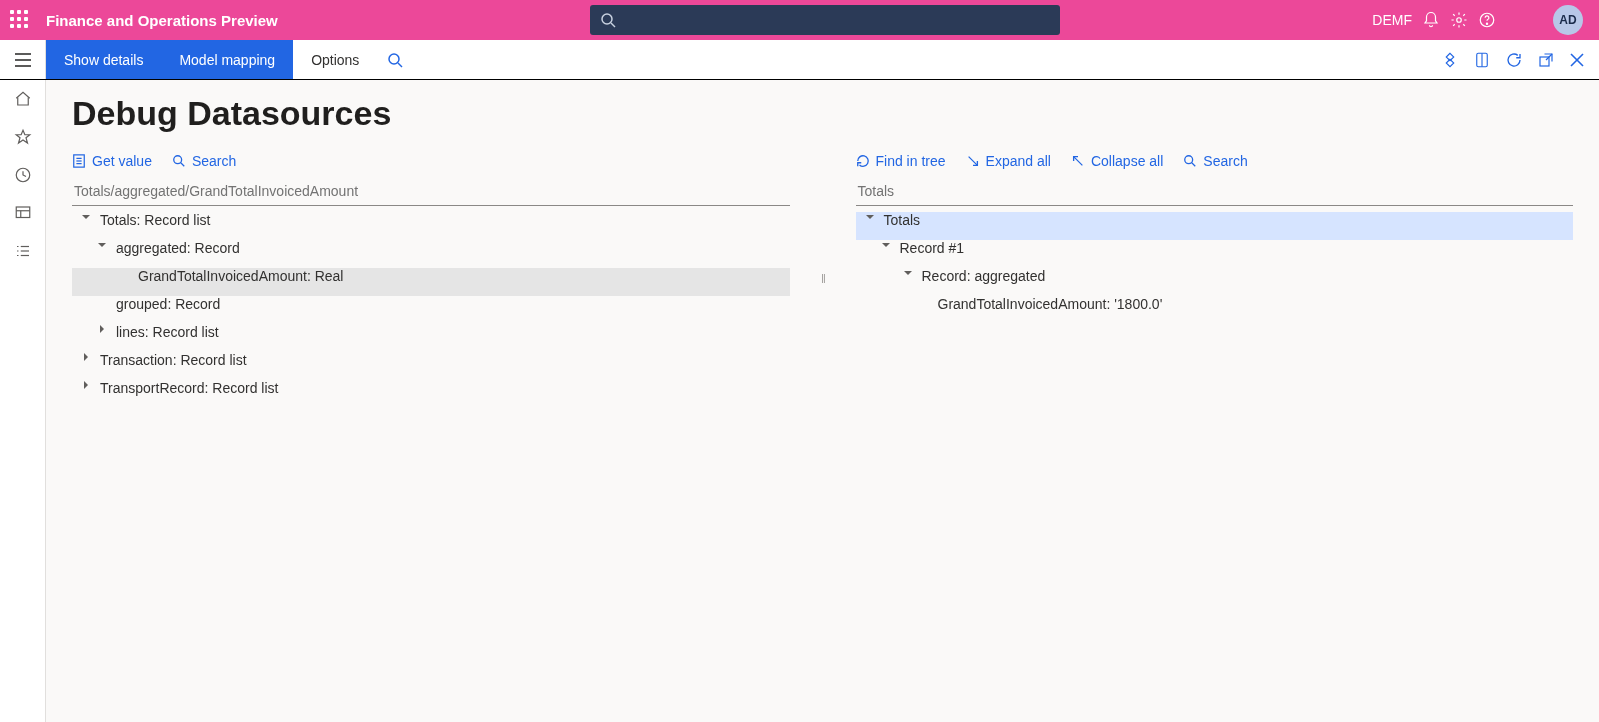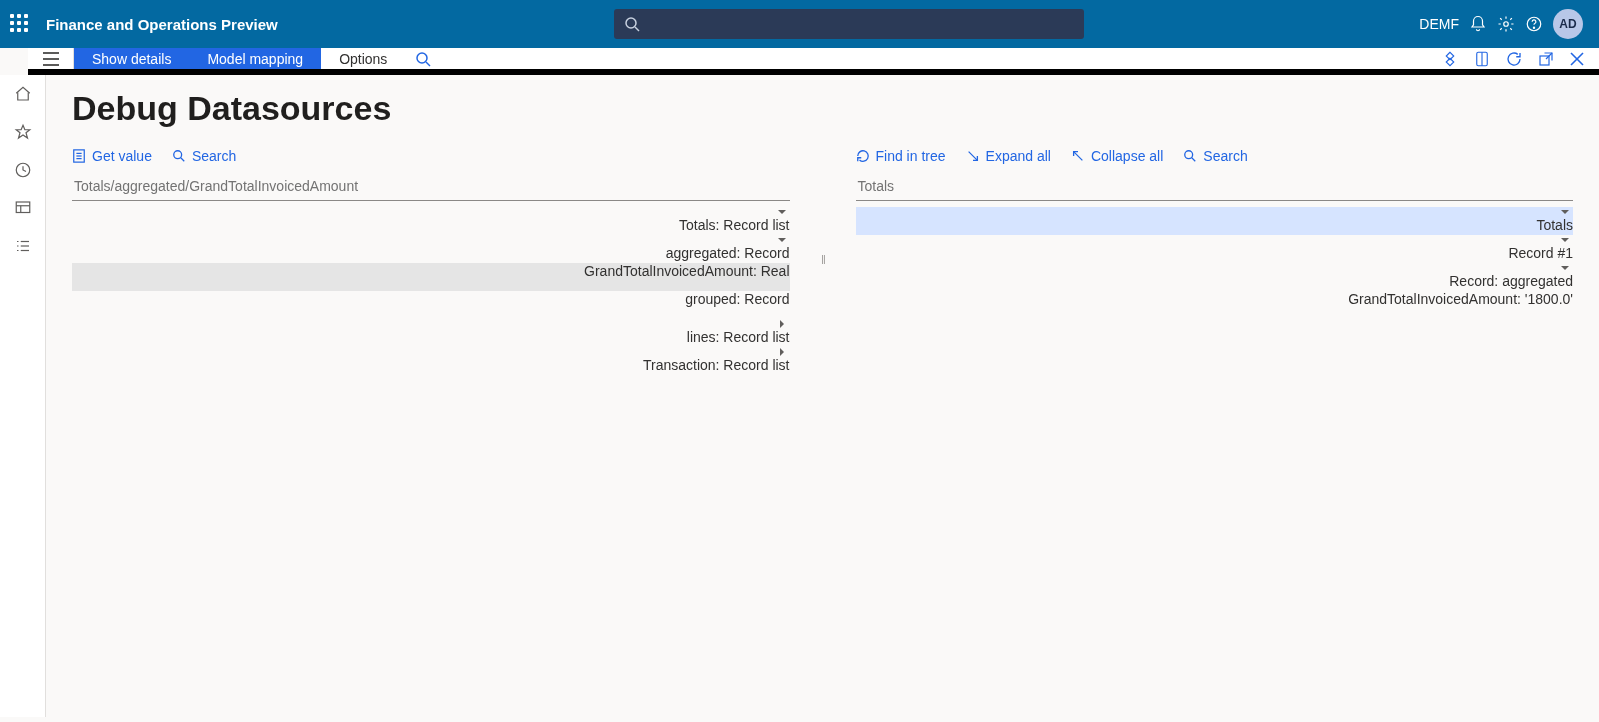--- a/index.html
+++ b/index.html
@@ -1,34 +1,34 @@
 <!DOCTYPE html>
 <html><head>
   <meta charset="utf-8">
   <style>
     * { box-sizing: border-box; margin: 0; padding: 0; }
     html, body { height: 100%; font-family: "Segoe UI", Arial, sans-serif; font-size: 14px; color: #323130; background: #faf9f8; }
 
     
-    .topbar { height: 48px; background: #0369a1; color: #fff; display: flex; align-items: center; padding: 0 10px; }
+    .topbar { height: 40px; background: #ec4899; color: #fff; display: flex; align-items: center; padding: 0 10px; }
     .waffle { width: 20px; height: 20px; display: grid; grid-template-columns: repeat(3, 4px); grid-template-rows: repeat(3, 4px); gap: 3px; margin-right: 16px; cursor:pointer;}
     .waffle span { background: #fff; width: 4px; height: 4px; border-radius: 1px; }
     .app-title { font-weight: 600; font-size: 15px; flex: 0 0 auto; }
     .topbar-center { flex: 1; display: flex; justify-content: center; }
     .search-box { display: flex; align-items: center; background: #2b3a57; border-radius: 3px; width: 470px; height: 30px; padding: 0 10px; color: #c8d1e0; cursor:text;}
     .search-box .icon { margin-right: 8px; }
     .search-box input { background: transparent; border: none; outline: none; color: #c8d1e0; font-size: 15px; width: 100%; }
     .search-box input::placeholder { color: #c8d1e0; }
     .topbar-right { display: flex; align-items: center; gap: 10px; margin-left: auto; padding-right: 6px;}
     .topbar-right .txt { color:#fff; font-size:14px; }
     .icon-btn { cursor:pointer; display:inline-flex; align-items:center; justify-content:center; }
-    .avatar { width: 30px; height: 30px; border-radius: 50%; background: #b8c7e8; color: #1b2b4b; display: flex; align-items: center; justify-content: center; font-size: 12px; font-weight: 600; cursor:pointer;}
+    .avatar { width: 30px; height: 30px; border-radius: 50%; background: #b8c7e8; color: #1b2b4b; display: flex; align-items: center; justify-content: center; font-size: 12px; font-weight: 600; cursor:pointer;margin-left:47px;}
 
     
-    .ribbon { height: 27px; display: flex; align-items: stretch; background: #fff; border-bottom: 6px solid #000000; margin-left: 28px; }
+    .ribbon { height: 40px; display: flex; align-items: stretch; background: #fff; border-bottom: 1px solid #000000; }
     .sidebar-toggle-cell { width: 46px; display:flex; align-items:center; justify-content:center; border-right:1px solid #e1dfdd; cursor:pointer;}
     .ribbon-tab { display:flex; align-items:center; padding:0 18px; font-size:14px; cursor:pointer; }
     .ribbon-tab.blue { background:#2266e3; color:#fff; }
     .ribbon-tab.plain { color:#323130; }
     .ribbon-right { margin-left:auto; display:flex; align-items:center; gap:14px; padding-right:14px;}
     .ribbon-right .ricon { color:#2266e3; cursor:pointer; }
 
     
     .body-area { display:flex; height: calc(100% - 44px - 36px); }
     .sidebar { width:46px; background:#fff; border-right:1px solid #e1dfdd; display:flex; flex-direction:column; align-items:center; padding-top:10px; gap:20px; }
@@ -40,21 +40,21 @@
     .panels { display:flex; gap:30px; position:relative;}
     .panel { flex:1; min-width:0; }
 
     .panel-toolbar { display:flex; align-items:center; gap:20px; color:#2266e3; font-size:14px; padding:4px 0 8px; }
     .panel-toolbar .tool { display:inline-flex; align-items:center; gap:6px; cursor:pointer; }
     .panel-toolbar .tool svg { flex:0 0 auto; }
 
     .panel-path { border-bottom:1px solid #8a8886; padding:6px 2px; color:#737373; font-size:14px; margin-bottom:6px; }
 
     .tree { font-size:14px; }
-    .tree-row { display:flex; align-items:flex-end; height:28px; padding-left:6px; cursor:pointer; white-space:nowrap;flex-direction:column;}
+    .tree-row { display:flex; align-items:flex-start; height:28px; padding-left:6px; cursor:pointer; white-space:nowrap;}
     .tree-row.selected { background:#e5e5e5; }
     .tree-row.muted-sel { background:#d6e4ff; }
     .caret { width:16px; display:inline-flex; justify-content:center; color:#605e5c; font-size:10px; }
     .indent-0 { padding-left: 6px; }
     .indent-1 { padding-left: 22px; }
     .indent-2 { padding-left: 44px; }
     .indent-3 { padding-left: 60px; }
     .tree-label { padding-left:6px; }
 
     .splitter { width:6px; display:flex; align-items:center; justify-content:center; color:#a19f9d; cursor:col-resize;}
@@ -262,20 +262,28 @@
               <span class="tree-label">lines: Record list</span>
             </div>
             <div class="tree-row indent-0">
               <span class="caret">
                 <svg width="10" height="10" viewBox="0 0 10 10">
                   <path d="M3 1 L7 5 L3 9 Z" fill="#605e5c"></path>
                 </svg>
               </span>
               <span class="tree-label">Transaction: Record list</span>
             </div>
+            <div class="tree-row indent-0">
+              <span class="caret">
+                <svg width="10" height="10" viewBox="0 0 10 10">
+                  <path d="M3 1 L7 5 L3 9 Z" fill="#605e5c"></path>
+                </svg>
+              </span>
+              <span class="tree-label">TransportRecord: Record list</span>
+            </div>
           </div>
       </div>
 
       <div class="splitter">
           <span class="splitter-inner">‖</span>
         </div>
 
       <div class="panel">
         <div class="panel-toolbar">
           <span class="tool">

